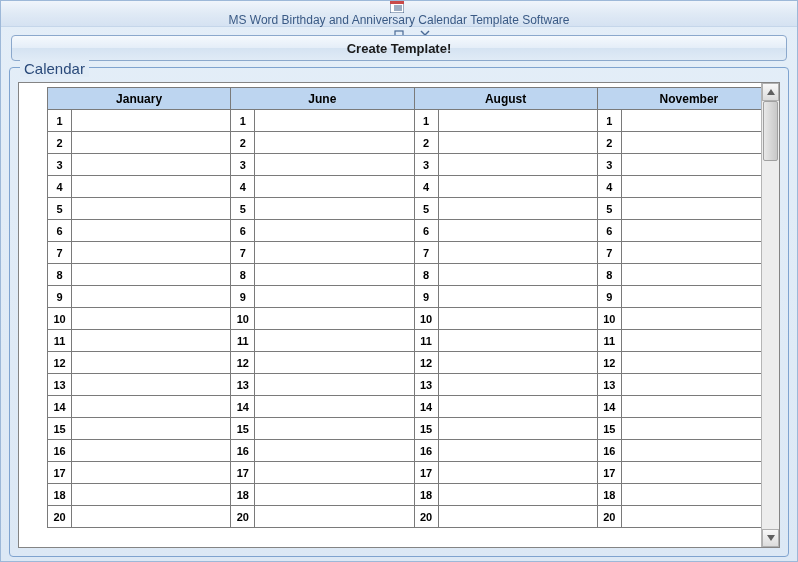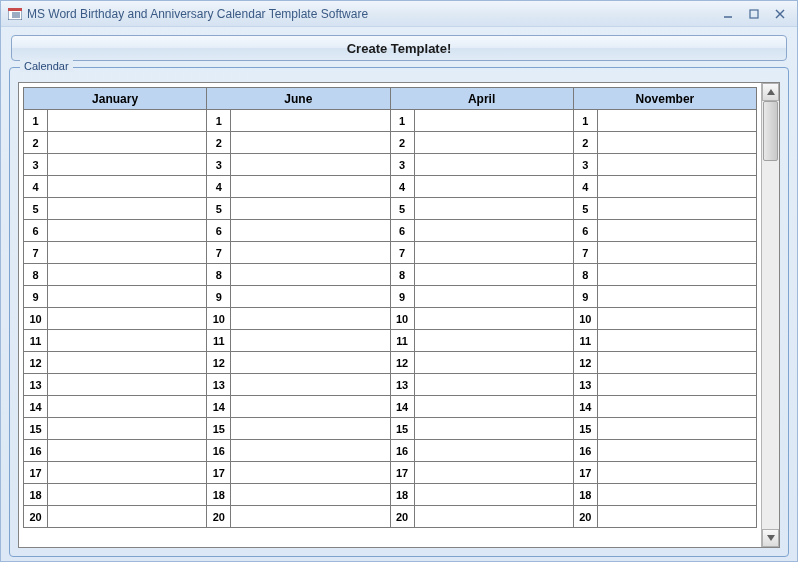--- a/index.html
+++ b/index.html
@@ -18,20 +18,21 @@
     border: 1px solid #9db8d8;
     position: relative;
   }
   .titlebar {
     height: 26px;
     background: linear-gradient(to bottom, #f0f5fb 0%, #e0eaf5 50%, #d5e2f2 100%);
     display: flex;
     align-items: center;
     padding: 0 6px;
     border-bottom: 1px solid #c5d6ea;
+    flex-direction: column;
   }
   .title-icon {
     width: 16px;
     height: 14px;
     display: inline-flex;
     align-items: center;
     justify-content: center;
     margin-right: 4px;
   }
   .title-icon svg { display: block; }
@@ -81,39 +82,40 @@
     padding: 14px 8px 8px;
     background: transparent;
   }
   .groupbox-legend {
     position: absolute;
     top: -8px;
     left: 10px;
     background: #e0ebf6;
     padding: 0 4px;
     color: #2a4a7a;
-    font-size: 11px;
+    font-size: 15px;
   }
 
   .table-scroll-area {
     display: flex;
     height: 100%;
     background: #fff;
     border: 1px solid #848484;
   }
   .table-viewport {
     flex: 1;
     overflow: hidden;
     position: relative;
     padding: 4px 4px 0 4px;
   }
   table.calendar {
     width: 100%;
     border-collapse: collapse;
     table-layout: fixed;
+    margin-left: 24px;
   }
   table.calendar th {
     background: #bdd5f0;
     border: 1px solid #7a7a7a;
     font-weight: bold;
     font-size: 12px;
     height: 22px;
     text-align: center;
     color: #000;
   }
@@ -223,21 +225,21 @@
               <col class="col-entry">
             <col class="col-day">
               <col class="col-entry">
             <col class="col-day">
               <col class="col-entry">
           </colgroup>
           <thead>
             <tr>
               <th colspan="2">January</th>
               <th colspan="2">June</th>
-              <th colspan="2">April</th>
+              <th colspan="2">August</th>
               <th colspan="2">November</th>
             </tr>
           </thead>
           <tbody id="cal-body">
               <tr>
                 <td class="daynum">1</td>
                 <td></td>
                 <td class="daynum">1</td>
                 <td></td>
                 <td class="daynum">1</td>

